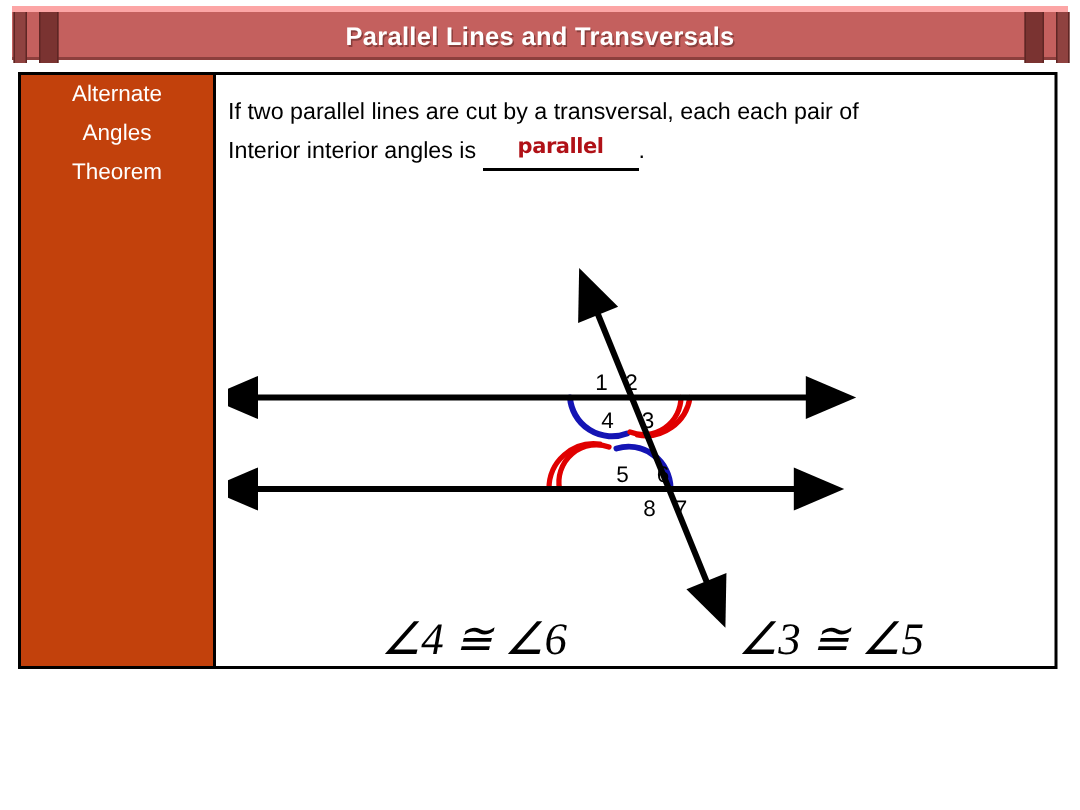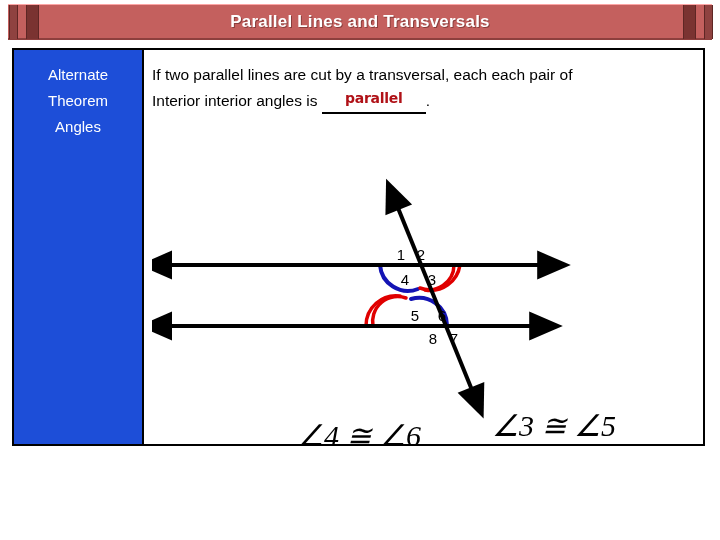--- a/index.html
+++ b/index.html
@@ -16,21 +16,21 @@
   }
 
   
   #title-banner {
     position: absolute;
     left: 8px;
     top: 4px;
     width: 704px;
     height: 36px;
     background: #c4605e;
-    border-top: 1px solid #fca5a5;
+    border-top: 4px solid #fca5a5;
     border-bottom: 2px solid #8d3f3d;
     box-sizing: border-box;
   }
   .banner-cap {
     position: absolute;
     top: 0px;
     width: 11px;
     height: 34px;
     background: #7a3331;
     border-left: 1px solid #5e2624;
@@ -68,27 +68,26 @@
     background: #ffffff;
   }
 
   
   #theorem-label {
     position: absolute;
     left: 0px;
     top: 0px;
     width: 130px;
     height: 394px;
-    background: #1d4ed8;
+    background: #c2410c;
     border-right: 2px solid #000000;
     box-sizing: border-box;
     color: #ffffff;
     font-size: 15px;
     text-align: center;
-    padding-top: 12px;
     line-height: 26px;
     box-sizing: border-box;
   }
   #theorem-label .ln { display: block; }
 
   
   #statement {
     position: absolute;
     left: 138px;
     top: 12px;
@@ -131,40 +130,40 @@
 
   
   .conclusion {
     position: absolute;
     font-family: "Liberation Serif", serif;
     font-style: italic;
     font-size: 30px;
     color: #000000;
     white-space: nowrap;
   }
-  #conclusion-left  { left: 240px; top: 368px; margin-left: 43px; }
+  #conclusion-left  { left: 240px; top: 358px; }
   #conclusion-right { left: 478px; top: 358px; font-style: italic; }
 </style>
 </head>
 <body>
 
 <div id="title-banner">
   <div class="banner-cap edge-l"></div>
   <div class="banner-cap left"></div>
   <div class="banner-cap right"></div>
   <div class="banner-cap edge-r"></div>
   <div id="title-text">Parallel Lines and Transversals</div>
 </div>
 
 <div id="content-frame">
 
   <div id="theorem-label">
     <span class="ln">Alternate</span>
+    <span class="ln">Angles</span>
     <span class="ln">Theorem</span>
-    <span class="ln">Angles</span>
   </div>
 
   <div id="statement">
     <span>If two parallel lines are cut by a transversal, each each pair of</span>
     <span class="line2">
       <span>Interior interior angles is </span><span class="blank-wrap"><span id="fill-word">parallel</span></span><span>.</span>
     </span>
   </div>
 
   <div id="diagram">

